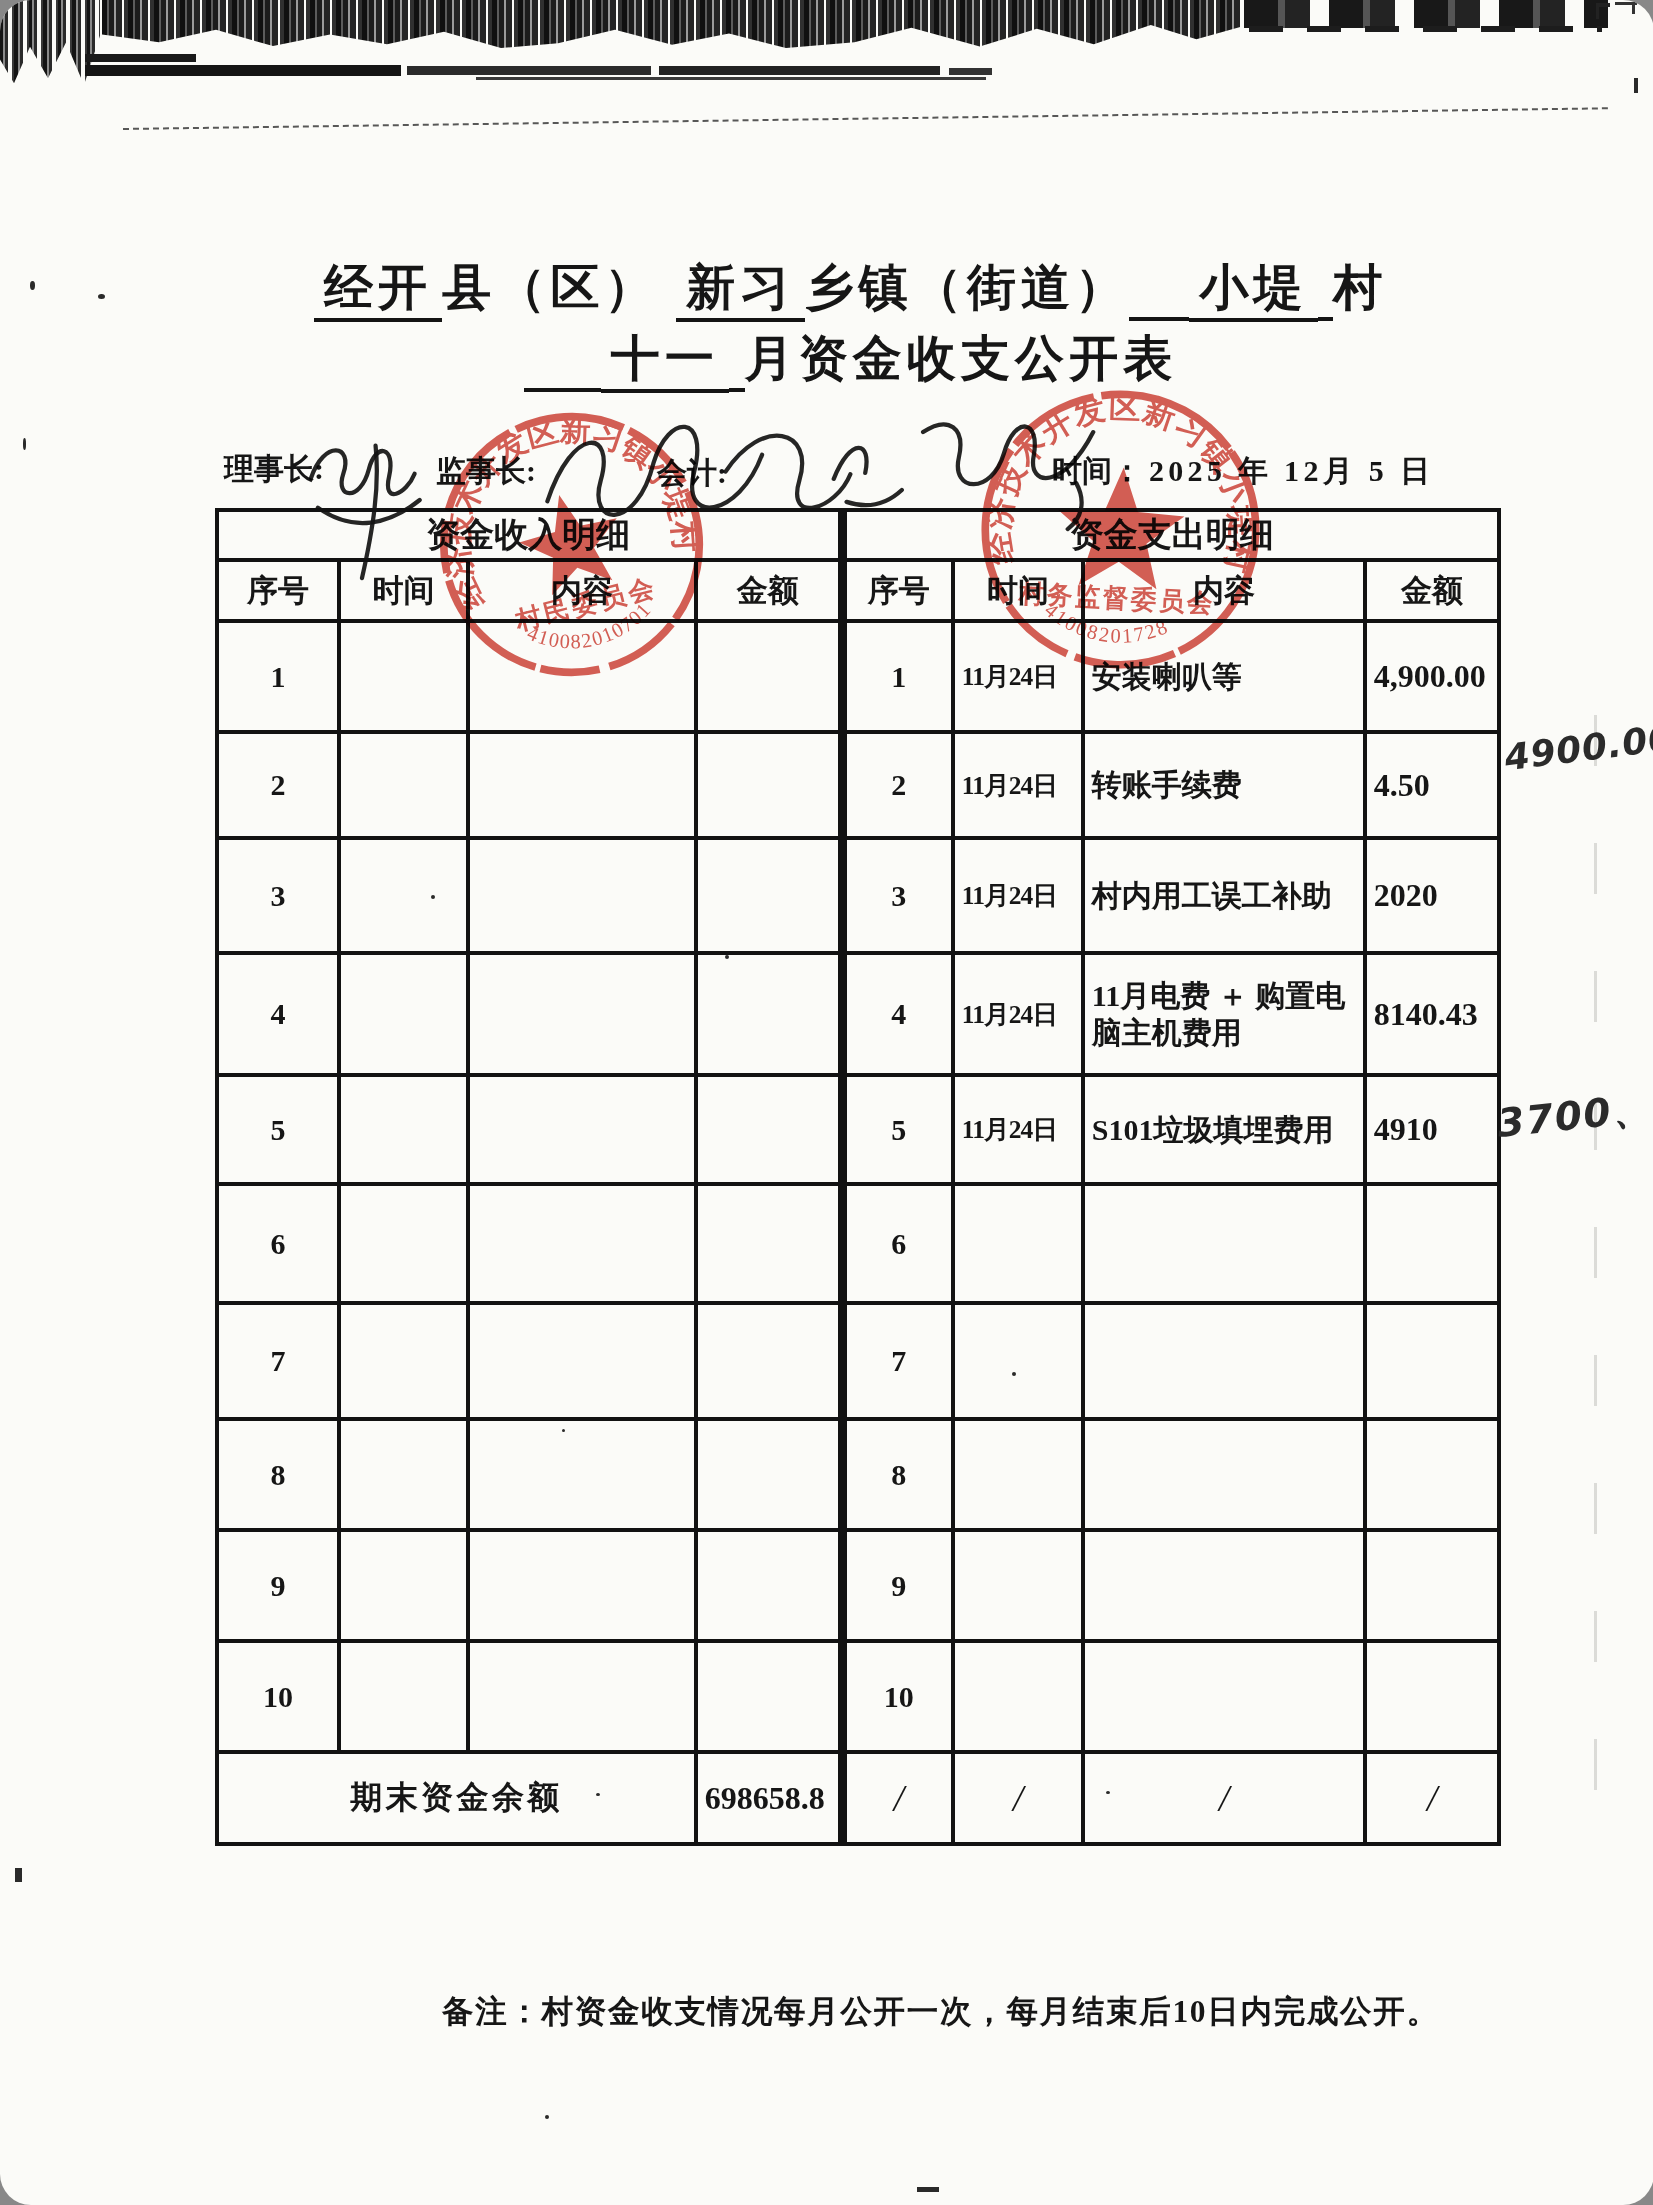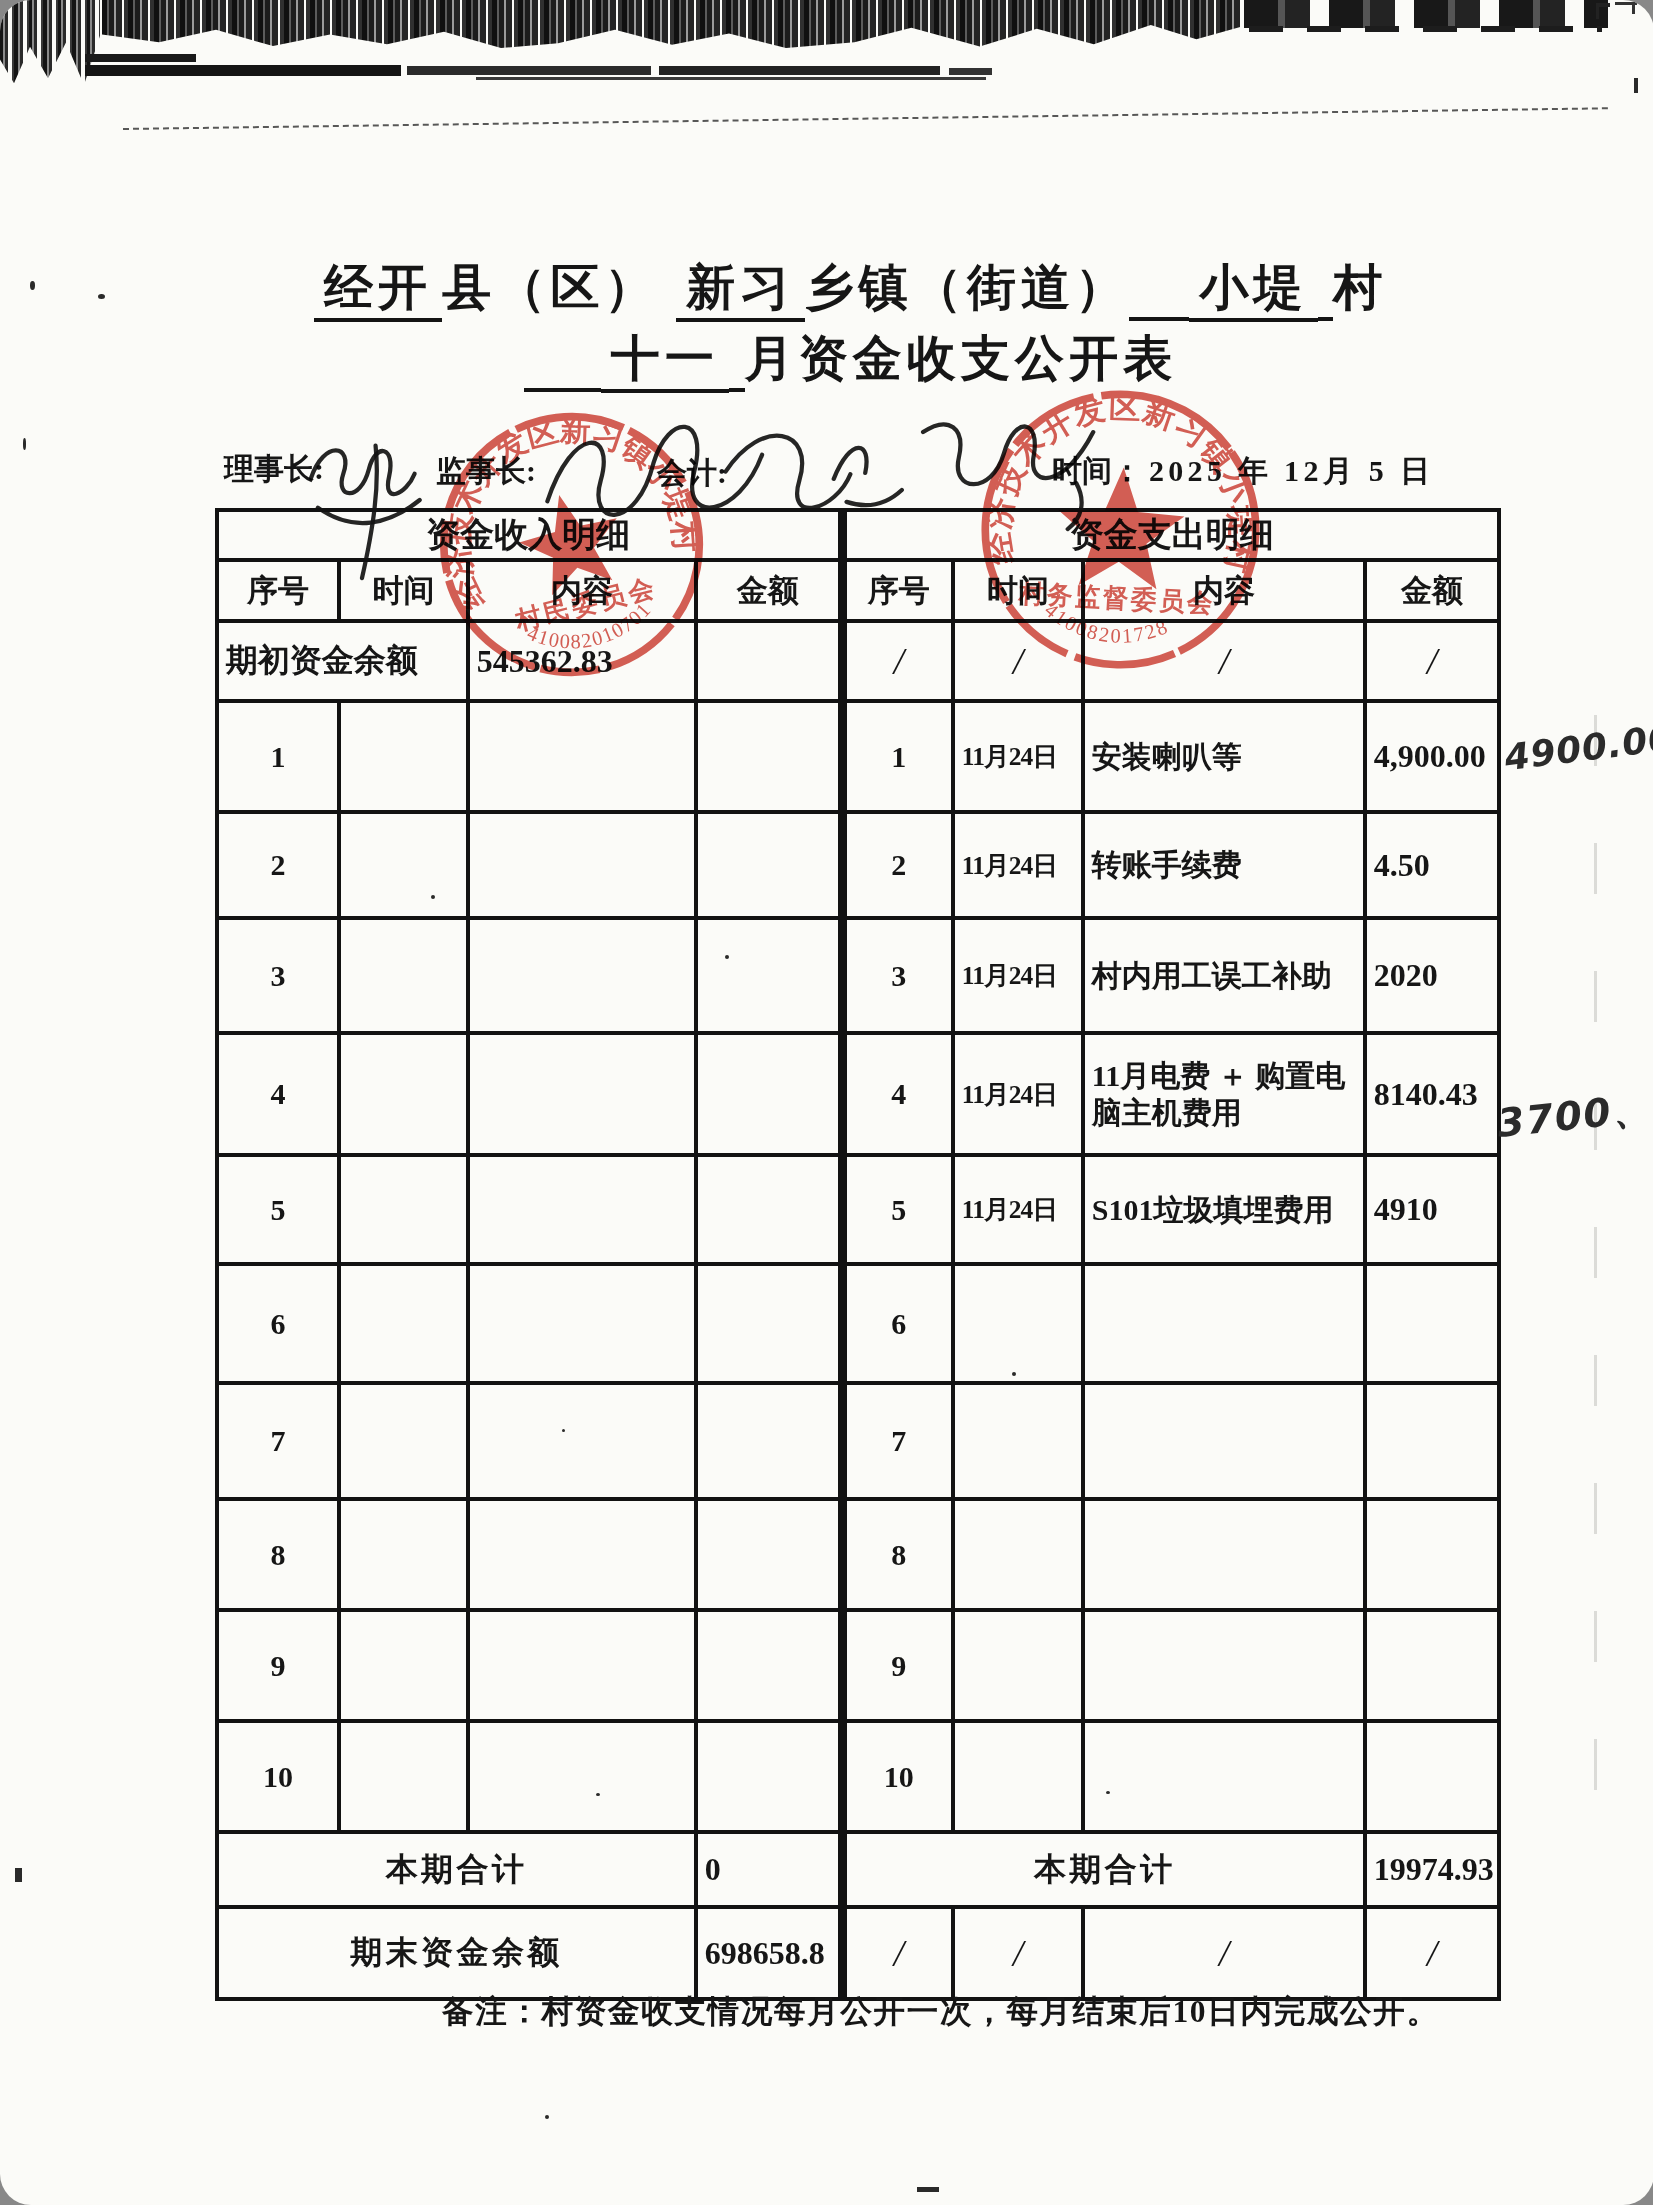--- a/index.html
+++ b/index.html
@@ -146,29 +146,20 @@
     <tr style="height:61px">
       <th>序号</th>
       <th>时间</th>
       <th>内容</th>
       <th class="divr">金额</th>
       <th>序号</th>
       <th>时间</th>
       <th>内容</th>
       <th>金额</th>
     </tr>
-    <tr style="height:80px">
-      <td class="lblL" colspan="2">期初资金余额</td>
-      <td class="amt">545362.83</td>
-      <td class="divr"></td>
-      <td class="slash">/</td>
-      <td class="slash">/</td>
-      <td class="slash">/</td>
-      <td class="slash">/</td>
-    </tr>
     <tr style="height:111px">
           <td class="no">1</td>
           <td class="time"></td>
           <td class="cnt"></td>
           <td class="amt divr"></td>
           <td class="no">1</td>
           <td class="time">11月24日</td>
           <td class="cnt">安装喇叭等</td>
           <td class="amt">4,900.00</td>
         </tr>
@@ -255,26 +246,20 @@
     <tr style="height:111px">
           <td class="no">10</td>
           <td class="time"></td>
           <td class="cnt"></td>
           <td class="amt divr"></td>
           <td class="no">10</td>
           <td class="time"></td>
           <td class="cnt"></td>
           <td class="amt"></td>
         </tr>
-    <tr style="height:75px">
-      <td class="lblC" colspan="3">本期合计</td>
-      <td class="amt divr">0</td>
-      <td class="lblC" colspan="3">本期合计</td>
-      <td class="amt">19974.93</td>
-    </tr>
     <tr style="height:92px">
       <td class="lblC" colspan="3">期末资金余额</td>
       <td class="amt divr">698658.8</td>
       <td class="slash">/</td>
       <td class="slash">/</td>
       <td class="slash">/</td>
       <td class="slash">/</td>
     </tr>
   </tbody>
     </table>

